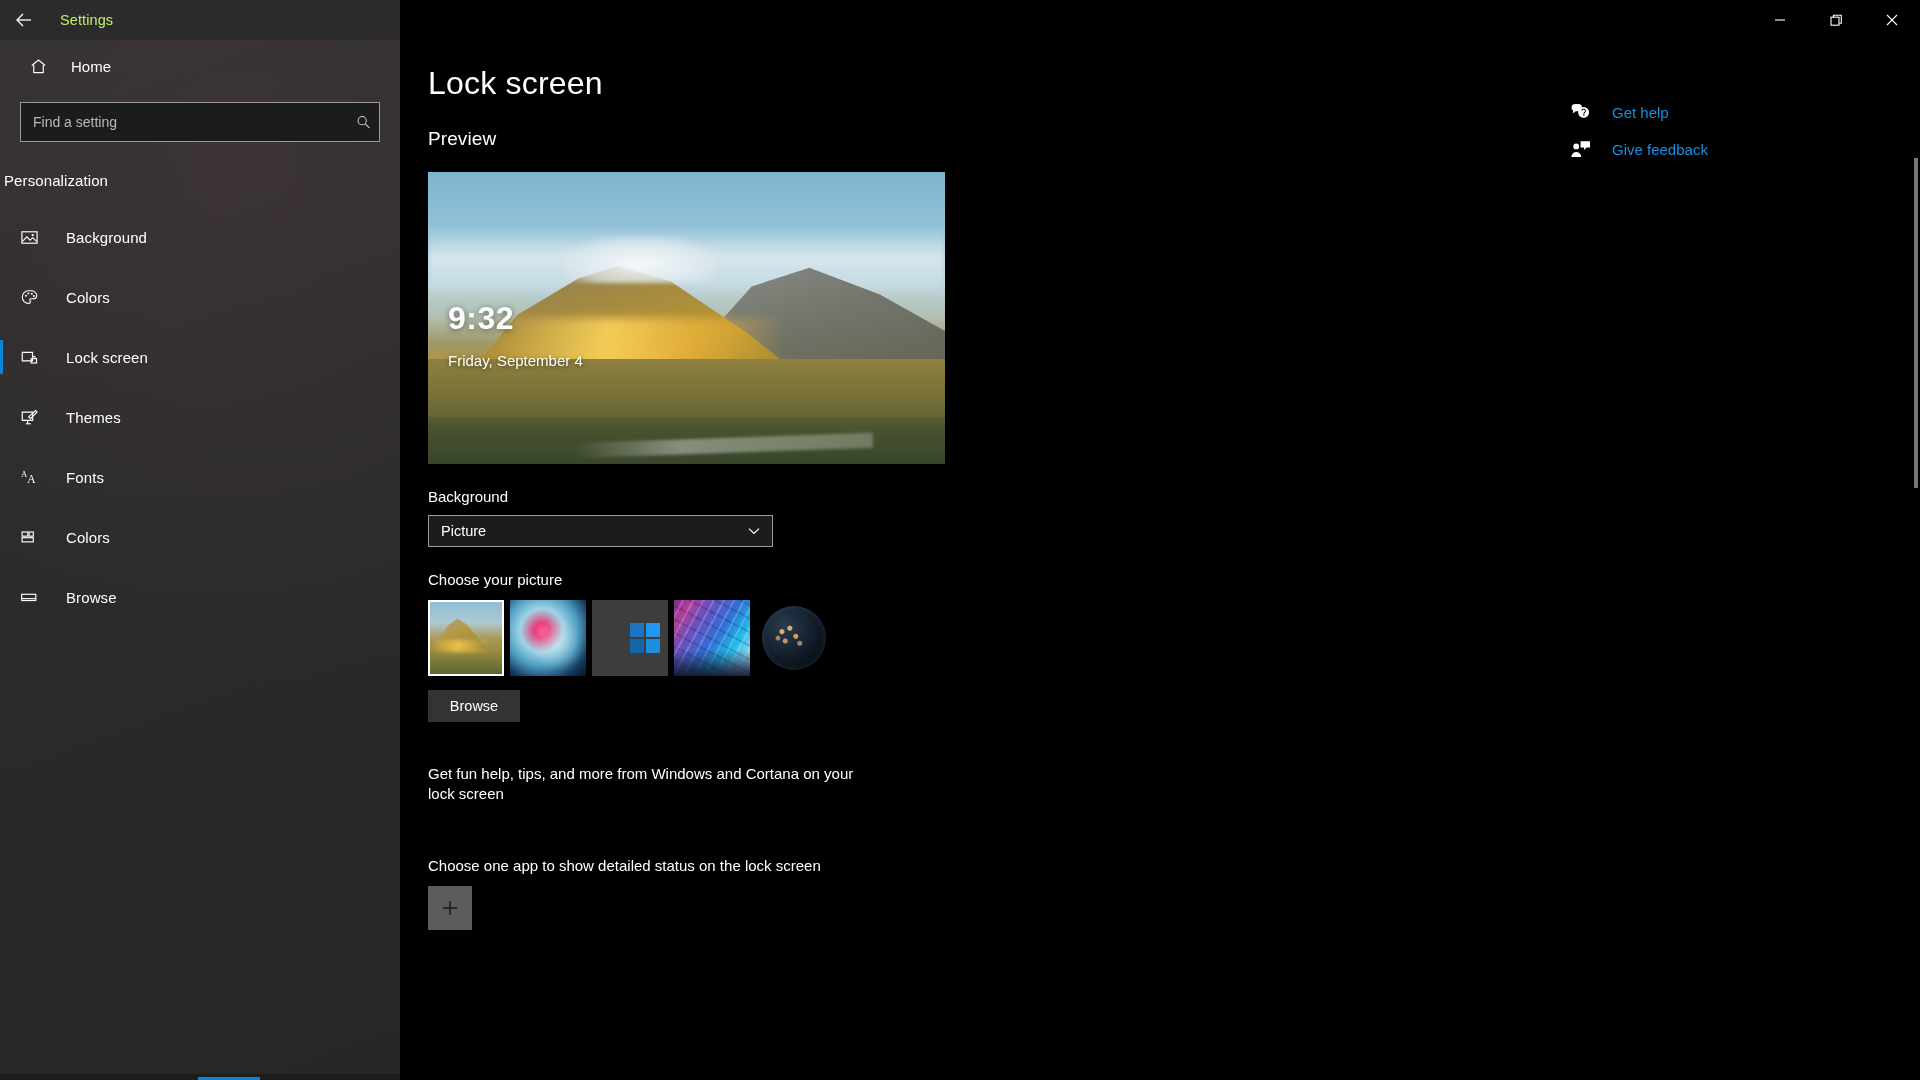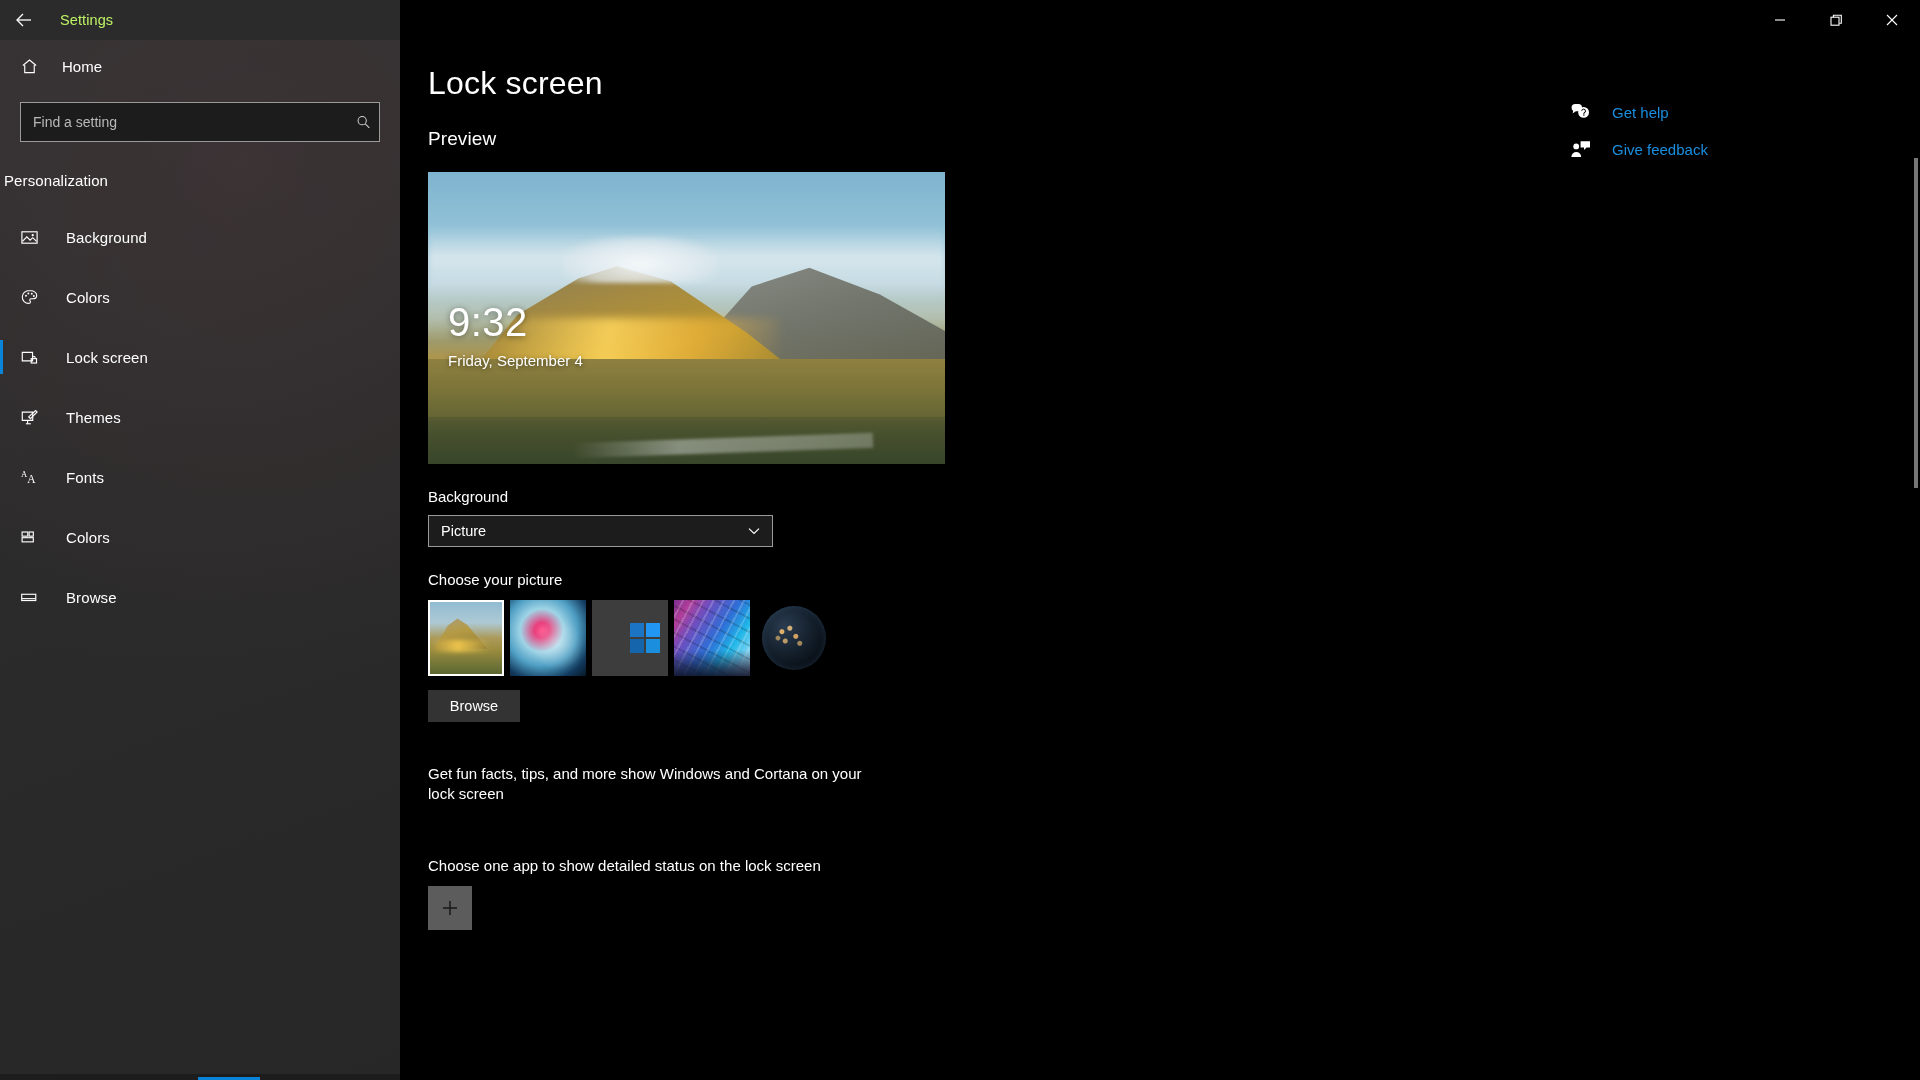--- a/index.html
+++ b/index.html
@@ -39,21 +39,21 @@
 
   
   .sidebar {
     position:absolute; left:0; top:40px; width:400px; height:1040px;
     background:#2b2b2b;
     background-image:
       radial-gradient(circle at 60% 12%, rgba(70,55,58,.55) 0%, rgba(43,43,43,0) 55%),
       linear-gradient(160deg, #313131 0%, #2b2b2b 40%, #272727 100%);
   }
   .home-row {
-    display:flex; align-items:center; height:44px; padding-left:20px; margin-top:4px;
+    display:flex; align-items:center; height:44px; padding-left:29px; margin-top:4px;
   }
   .home-row .ico { width:30px; display:flex; align-items:center; color:#fff; }
   .home-row .lbl { font-size:15px; color:#fff; margin-left:12px; }
 
   .search-wrap { padding:14px 20px 0 20px; }
   .search-box {
     position:relative; height:40px; background:#1c1c1c; border:1px solid #9a9a9a;
     display:flex; align-items:center;
   }
   .search-box input {
@@ -146,21 +146,21 @@
     position:absolute; left:0; bottom:0; width:100%; height:16%;
     background:linear-gradient(180deg, rgba(60,70,44,.3) 0%, #414c2c 60%, #38452a 100%);
   }
   .pv-road {
     position:absolute; left:28%; bottom:4%; width:58%; height:5%;
     background:linear-gradient(90deg, rgba(180,186,180,0) 0%, rgba(190,196,190,.55) 35%, rgba(200,205,198,.35) 100%);
     transform:rotate(-2deg); filter:blur(1.4px);
   }
   .pv-clock {
     position:absolute; left:20px; top:130px;
-    font-size:40px; font-weight:400; color:#ffffff; line-height:1;
+    font-size:32px; font-weight:700; color:#ffffff; line-height:1;
     text-shadow:0 1px 6px rgba(0,0,0,.45);
     letter-spacing:.5px;
     text-align:center;
   }
   .pv-date {
     position:absolute; left:20px; top:180px;
     font-size:15px; color:#ffffff; text-shadow:0 1px 5px rgba(0,0,0,.5);
   }
 
   
@@ -495,21 +495,21 @@
           </span>
       </div>
       <div class="thumb t-circuit"></div>
       <div class="thumb t-earth">
         <span class="globe"></span>
       </div>
     </div>
 
     <button class="browse-btn">Browse</button>
 
-    <div class="para">Get fun facts, tips, and more show Windows and Cortana on your lock screen</div>
+    <div class="para">Get fun help, tips, and more from Windows and Cortana on your lock screen</div>
 
 
     <div class="sub-head">Choose one app to show detailed status on the lock screen</div>
     <div class="app-tile">
       <svg width="22" height="22" viewBox="0 0 22 22">
         <line x1="11" y1="4" x2="11" y2="18" stroke="#1c1c1c" stroke-width="1.6"></line>
         <line x1="4" y1="11" x2="18" y2="11" stroke="#1c1c1c" stroke-width="1.6"></line>
       </svg>
     </div>
 

